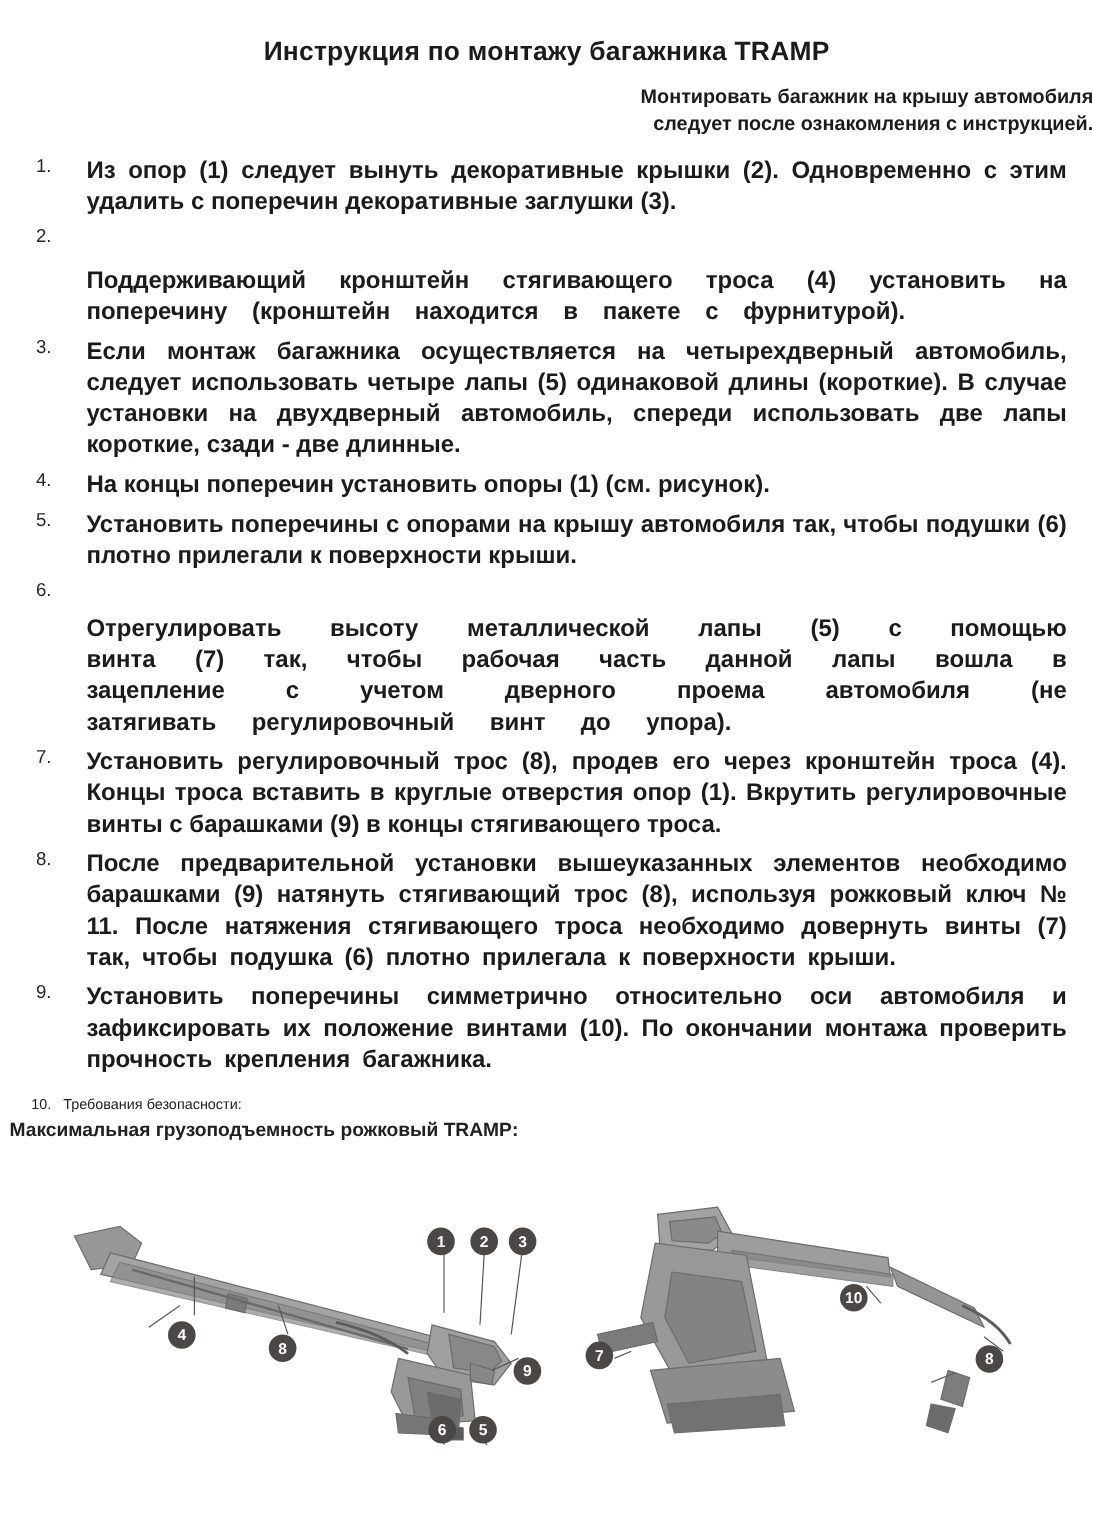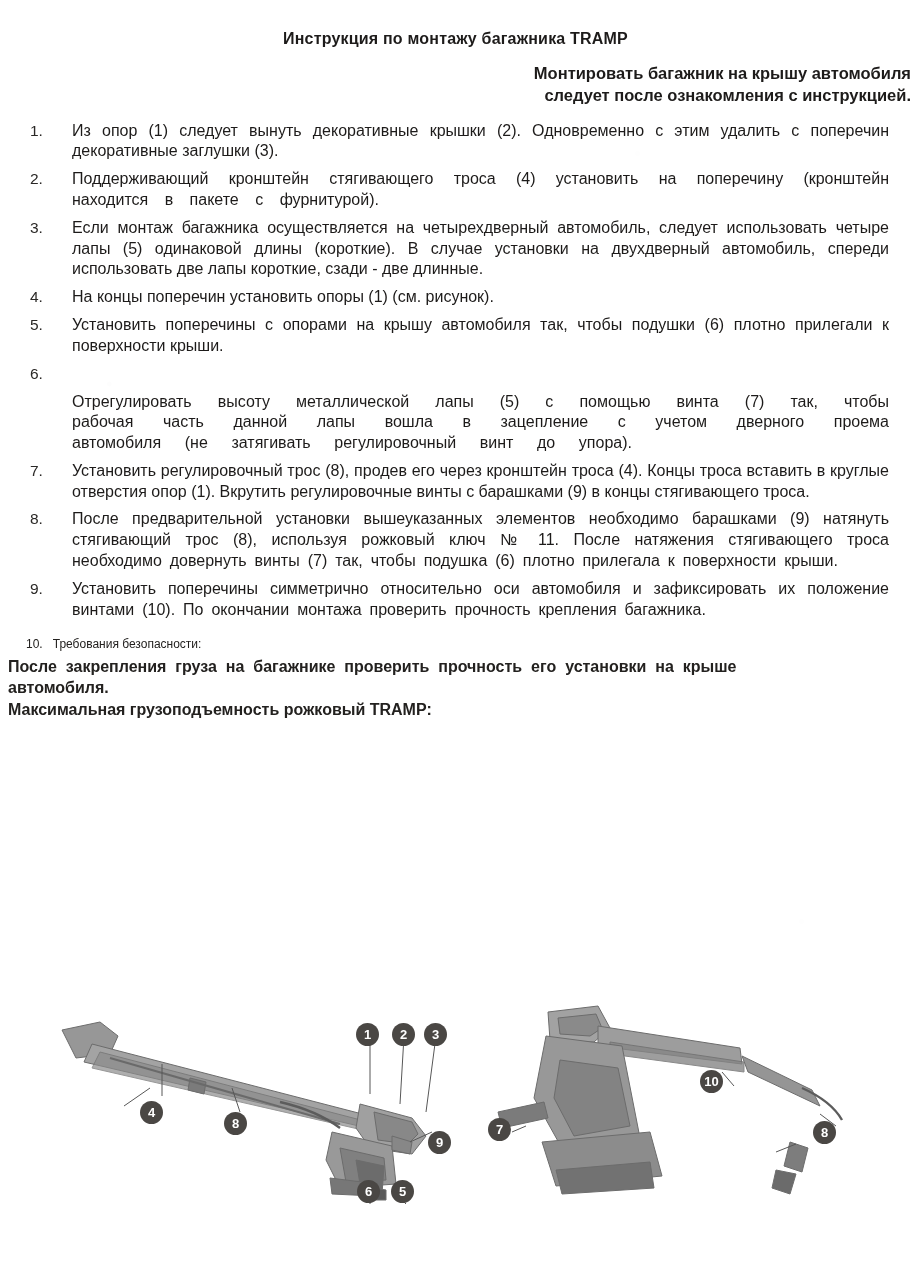--- a/index.html
+++ b/index.html
@@ -28,21 +28,21 @@
     background:
       radial-gradient(circle at 12% 30%, rgba(0,0,0,0.015) 0 2px, transparent 3px),
       radial-gradient(circle at 70% 12%, rgba(0,0,0,0.012) 0 2px, transparent 3px),
       radial-gradient(circle at 88% 72%, rgba(0,0,0,0.012) 0 2px, transparent 3px);
     opacity: .6;
   }
   h1.doc-title {
     margin: 0;
     padding: 30px 0 0 0;
     text-align: center;
-    font-size: 16px;
+    font-size: 22px;
     font-weight: bold;
     letter-spacing: .2px;
     color: #1d1b1a;
   }
   .subtitle {
     margin: 14px 0 0 0;
     text-align: right;
     font-size: 16.5px;
     font-weight: bold;
     line-height: 1.35;
@@ -61,29 +61,29 @@
   }
   .step-num {
     flex: 0 0 42px;
     font-size: 15.5px;
     font-weight: normal;
     padding-top: 1px;
     color: #2a2826;
   }
   .step-body {
     flex: 1 1 auto;
-    font-size: 16px;
-    font-weight: normal;
+    font-size: 20px;
+    font-weight: bold;
     line-height: 1.30;
     text-align: justify;
     text-justify: inter-word;
     color: #1d1b1a;
   }
   .step-body.loose { word-spacing: .22em; }
-  .step-body.looser { word-spacing: .75em; }
+  .step-body.looser { word-spacing: .75em; margin-top: 33px; }
   .step-body.loosest { word-spacing: 1.2em; margin-top: 28px; }
 
   .safety {
     padding: 10px 22px 0 44px;
   }
   .safety-head {
     font-size: 12px;
     font-weight: normal;
     margin-bottom: 6px;
     margin-left: -18px;
@@ -186,21 +186,20 @@
     </div>
 
   </div>
 
   <div class="safety">
     <div class="safety-head">
       <span>10.</span>
       <span>&nbsp;</span>
       <span>Требования безопасности:</span>
     </div>
-    <p class="wide">После закрепления груза на багажнике проверить прочность его установки на крыше автомобиля.</p>
     <p>Максимальная грузоподъемность рожковый TRAMP:</p>
   </div>
 
   <div class="figures">
 
     <div class="fig" style="left:40px; top:8px;">
       <svg width="420" height="200" viewBox="0 0 420 200" aria-hidden="true">
         <g fill="#8d8a86" stroke="#6f6c68" stroke-width="1">
 
           <path d="M22 22 L60 14 L78 28 L70 46 L36 50 Z" fill="#9a9793"></path>

